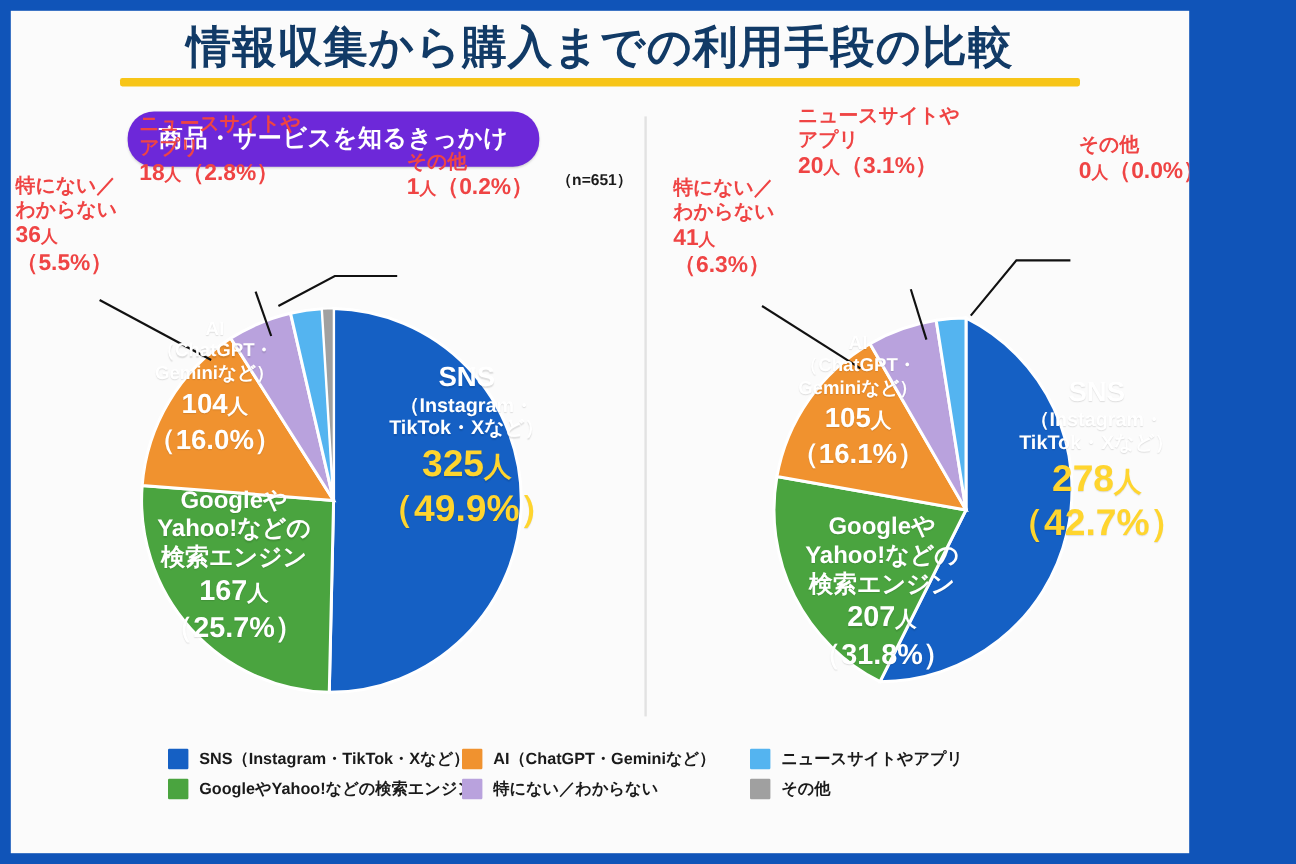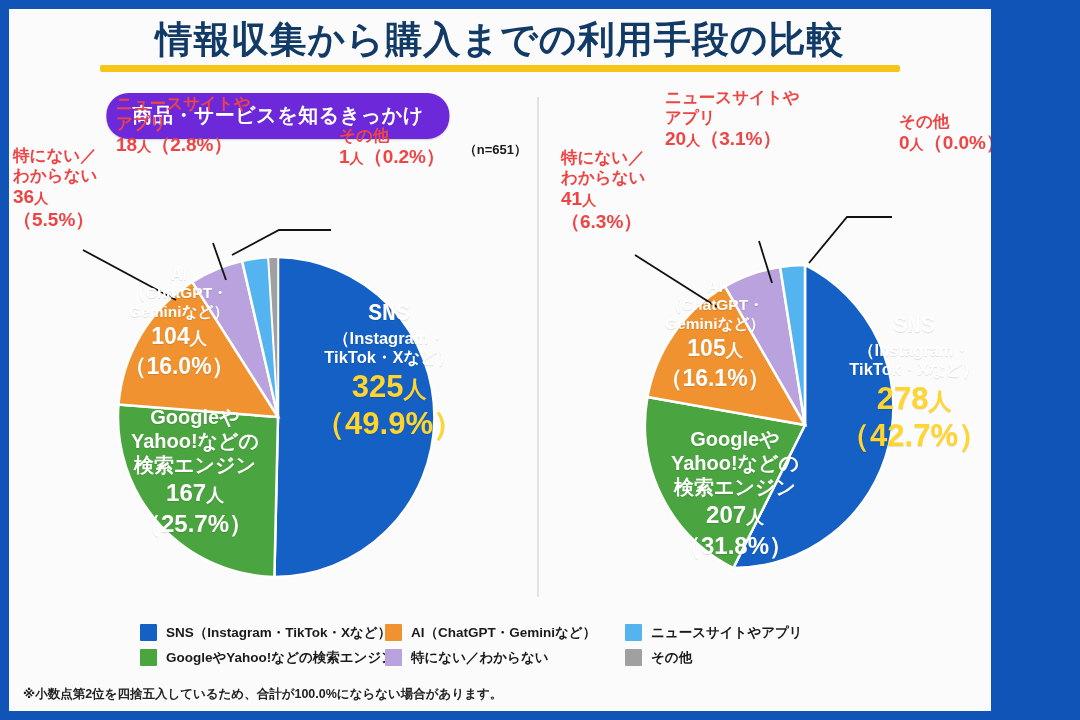--- a/index.html
+++ b/index.html
@@ -66,21 +66,21 @@
   .callout .num{font-size:19px;}
   
   .inner{
     position:absolute;text-align:center;color:#ffffff;
     font-weight:bold;line-height:1.2;white-space:nowrap;
     text-shadow:0 1px 1px rgba(0,0,0,.12);
   }
   .inner .l1{font-size:21px;}
   .inner .l2{font-size:16.5px;}
   .inner .val{font-size:24px;display:block;margin-top:2px;}
-  .inner.sns .l1{font-size:23px;font-family:Liberation Mono, monospace;}
+  .inner.sns .l1{font-size:23px;}
   .inner.sns .val{font-size:31px;color:#ffd52e;line-height:1.12;}
   .inner.ai .l1{font-size:16px;}
   .inner.ai .l2{font-size:15.5px;}
   .inner.ai .val{font-size:23px;}
   .inner.goo .l1{font-size:20px;}
   .inner.goo .val{font-size:24px;}
   .unit{font-size:0.74em;}
   
   .legend{
     position:absolute;left:50%;transform:translateX(-50%);
@@ -266,16 +266,15 @@
     <div class="leg-item">
       <span class="swatch" style="background: rgb(185, 162, 221);"></span>
       <span class="leg-text">特にない／わからない</span>
     </div>
     <div class="leg-item">
       <span class="swatch" style="background: rgb(160, 160, 160);"></span>
       <span class="leg-text">その他</span>
     </div>
   </div>
 
-  <div class="footnote">※小数点第2位を四捨五入しているため、合計が100.0%にならない場合があります。</div>
 
  </div>
 </div>
 
 </body></html>

